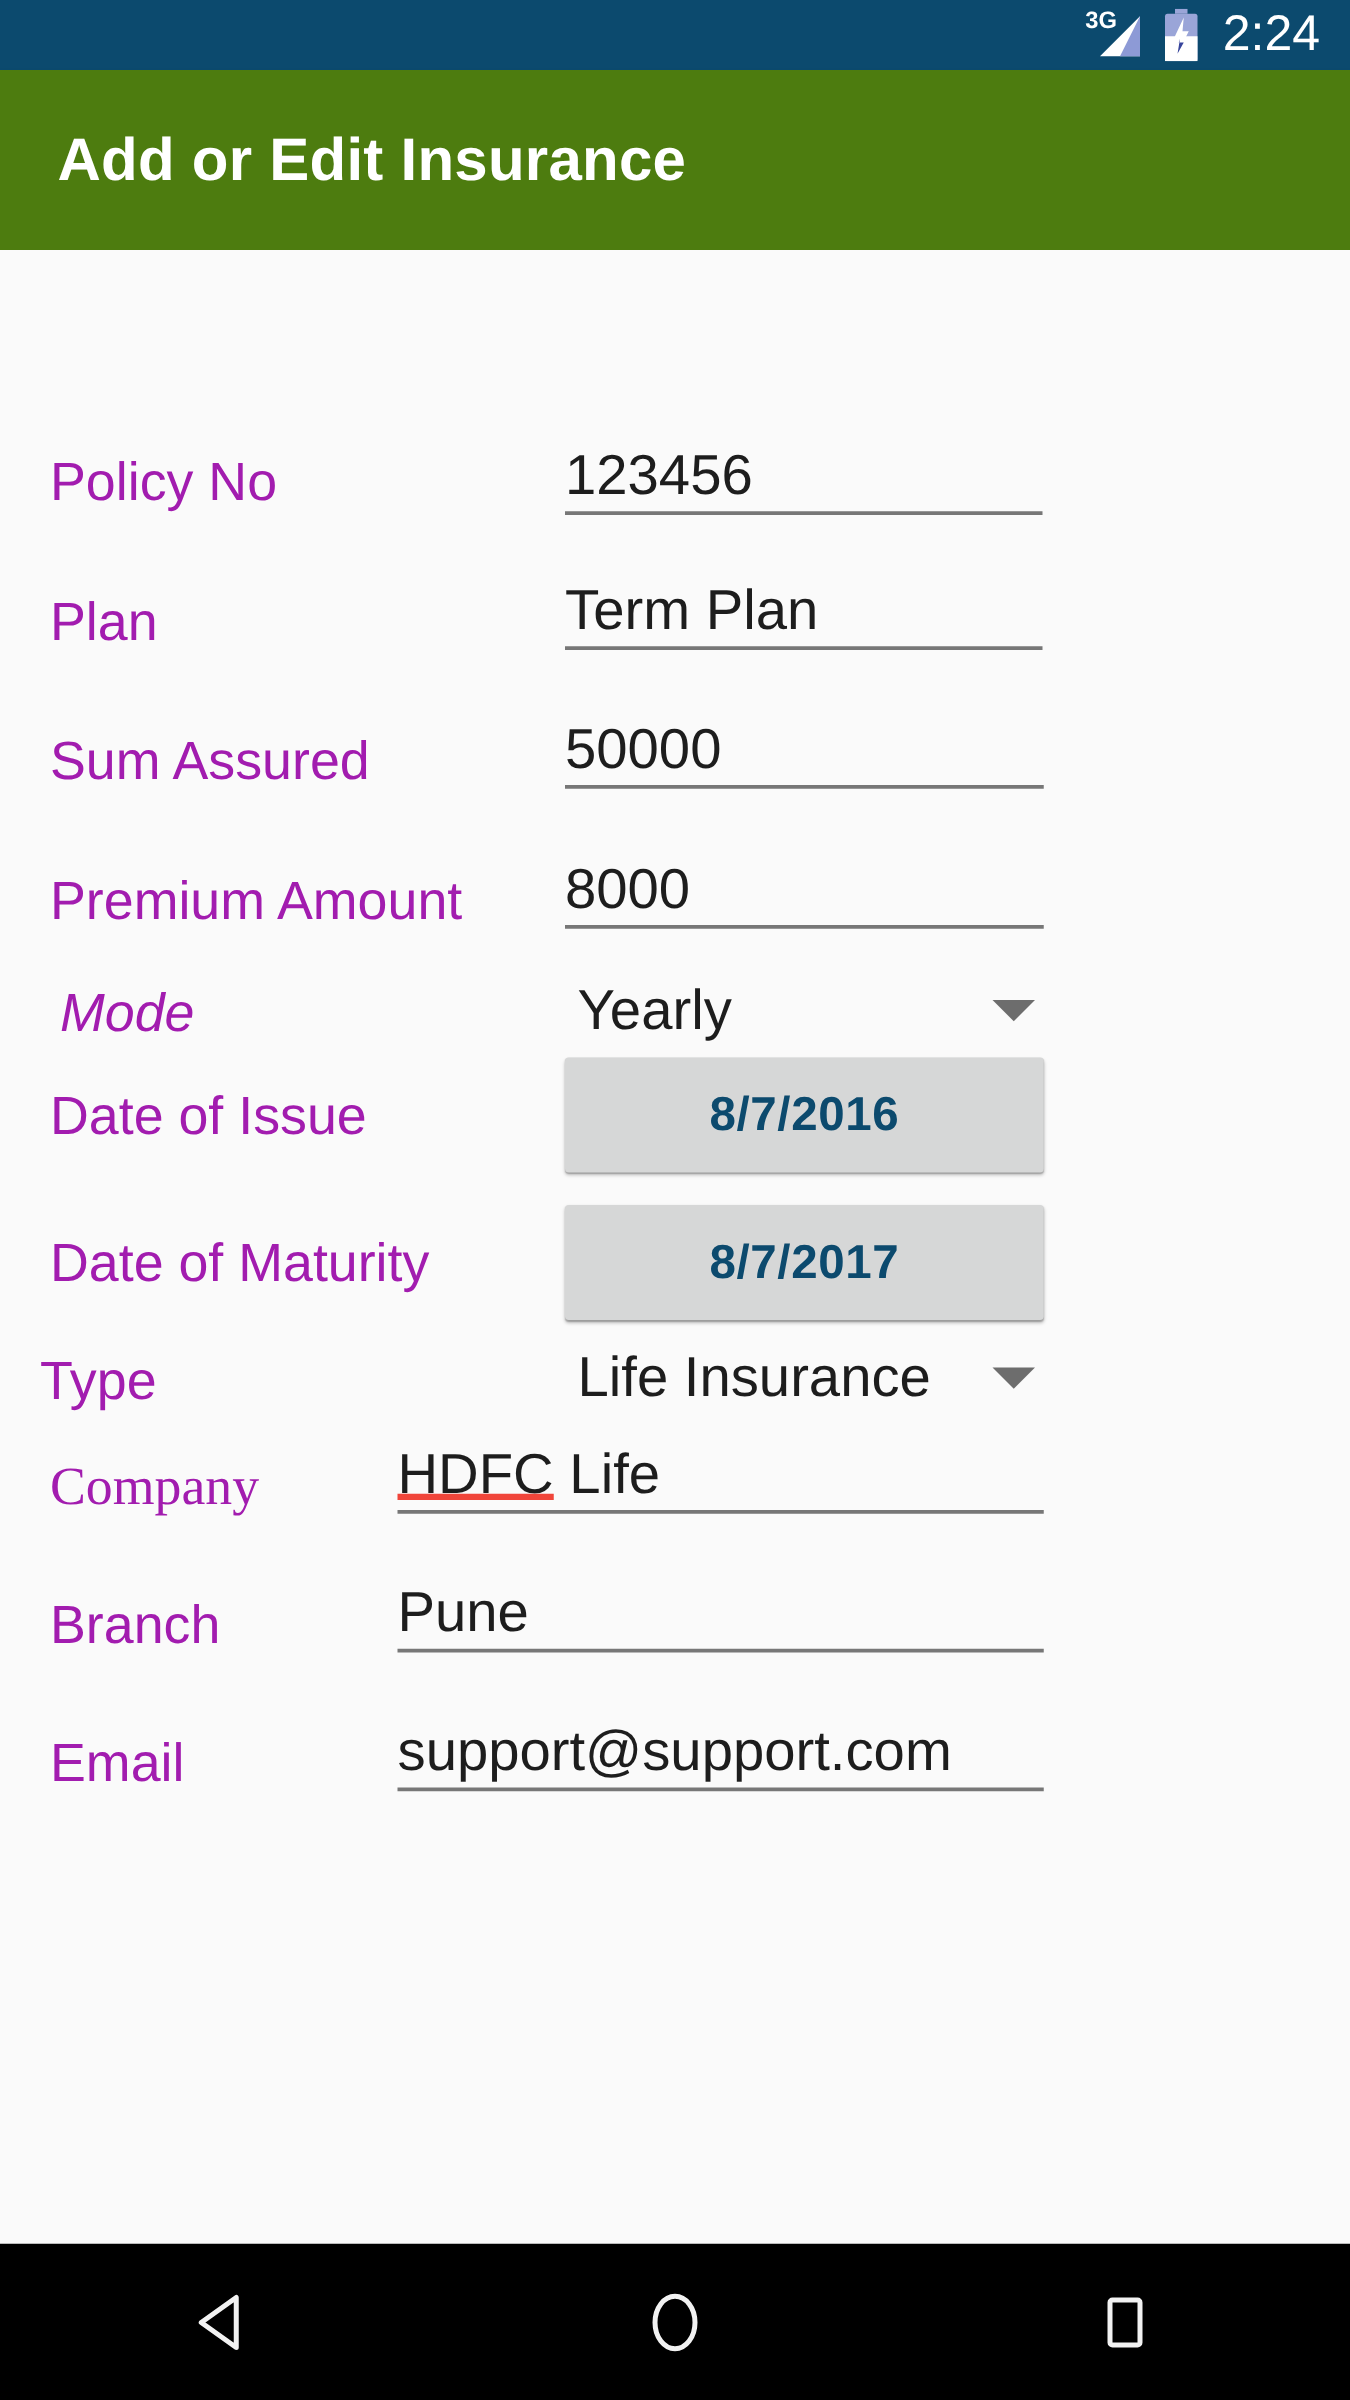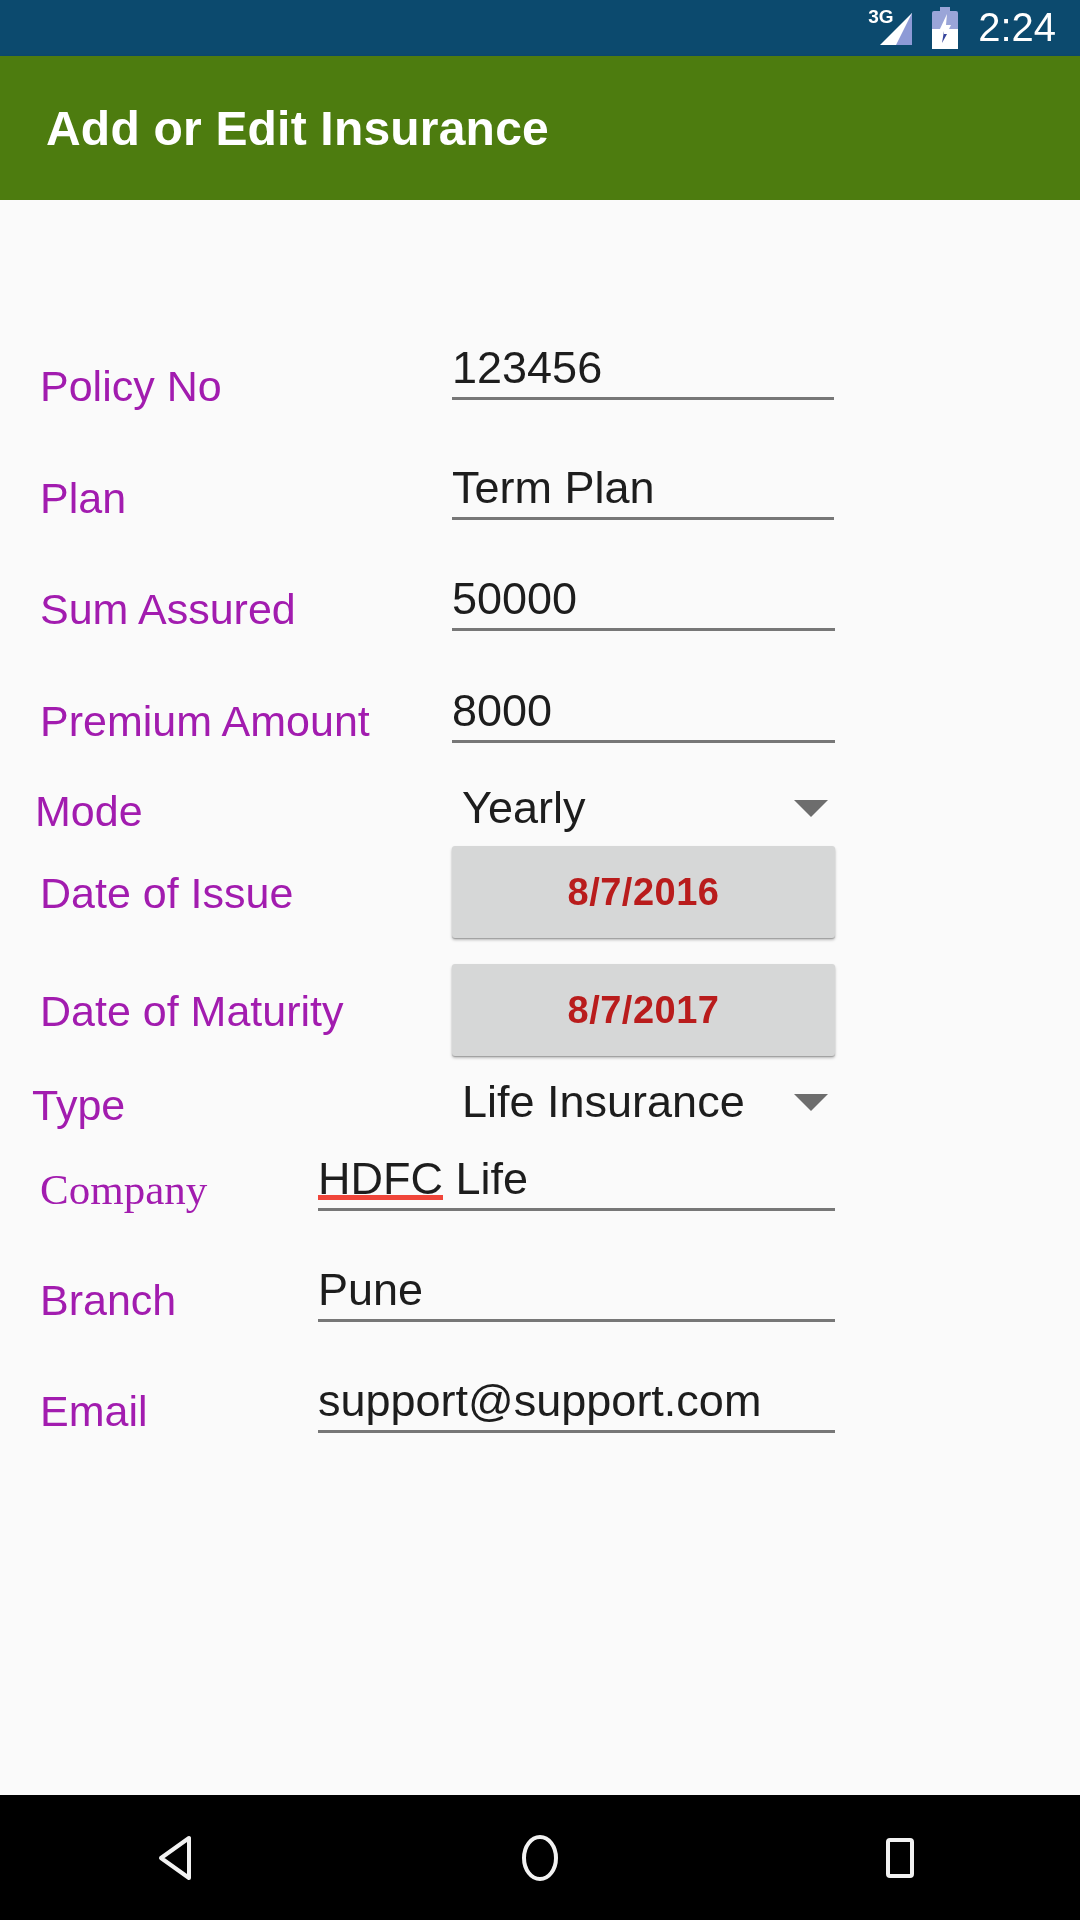--- a/index.html
+++ b/index.html
@@ -80,21 +80,21 @@
            border-top:17px solid #6d6d6d; margin-right:8px; }
 
   
   .date-btn {
     background:#d6d7d7;
     border-radius:3px;
     height:92px;
     display:flex; align-items:center; justify-content:center;
     box-shadow:0 2px 3px rgba(0,0,0,0.26), 0 1px 1px rgba(0,0,0,0.18);
   }
-  .date-btn-text { font-size:38px; font-weight:bold; color:#b91c1c; letter-spacing:0.5px; }
+  .date-btn-text { font-size:38px; font-weight:bold; color:#0c4a6e; letter-spacing:0.5px; }
 
   
   .navbar {
     position:absolute; bottom:0; left:0; width:1080px; height:125px;
     background:#000000;
     display:flex; align-items:center; justify-content:space-around;
   }
   .nav-btn { width:150px; height:125px; display:flex; align-items:center; justify-content:center; }
 </style>
 </head>
@@ -129,21 +129,21 @@
 
   <div class="appbar">
     <span class="appbar-title">Add or Edit Insurance</span>
   </div>
 
   <div class="content">
 
     <div class="row" style="top:165px;">
       <span class="label" style="margin-left:40px;">Policy No</span>
     </div>
-    <div class="field" style="top:144px; left:452px; width:382px;">
+    <div class="field" style="top:156px; left:452px; width:382px;">
       <span class="field-text">123456</span>
       <div class="field-underline"></div>
     </div>
 
     <div class="row" style="top:277px;">
       <span class="label" style="margin-left:40px;">Plan</span>
     </div>
     <div class="field" style="top:264px; left:452px; width:382px;">
       <span class="field-text">Term Plan</span>
       <div class="field-underline"></div>
@@ -159,21 +159,21 @@
 
     <div class="row" style="top:500px;">
       <span class="label" style="margin-left:40px;">Premium Amount</span>
     </div>
     <div class="field" style="top:487px; left:452px; width:383px;">
       <span class="field-text">8000</span>
       <div class="field-underline"></div>
     </div>
 
     <div class="row" style="top:590px;">
-      <span class="label" style="margin-left:35px;">Mode</span>
+      <span class="label" style="margin-left:48px;font-style:italic;">Mode</span>
     </div>
     <div class="field" style="top:582px; left:462px; width:374px;">
       <div class="spinner-row">
         <span class="spinner-val">Yearly</span>
         <span class="caret"></span>
       </div>
     </div>
 
     <div class="row" style="top:672px;">
       <span class="label" style="margin-left:40px;">Date of Issue</span>

